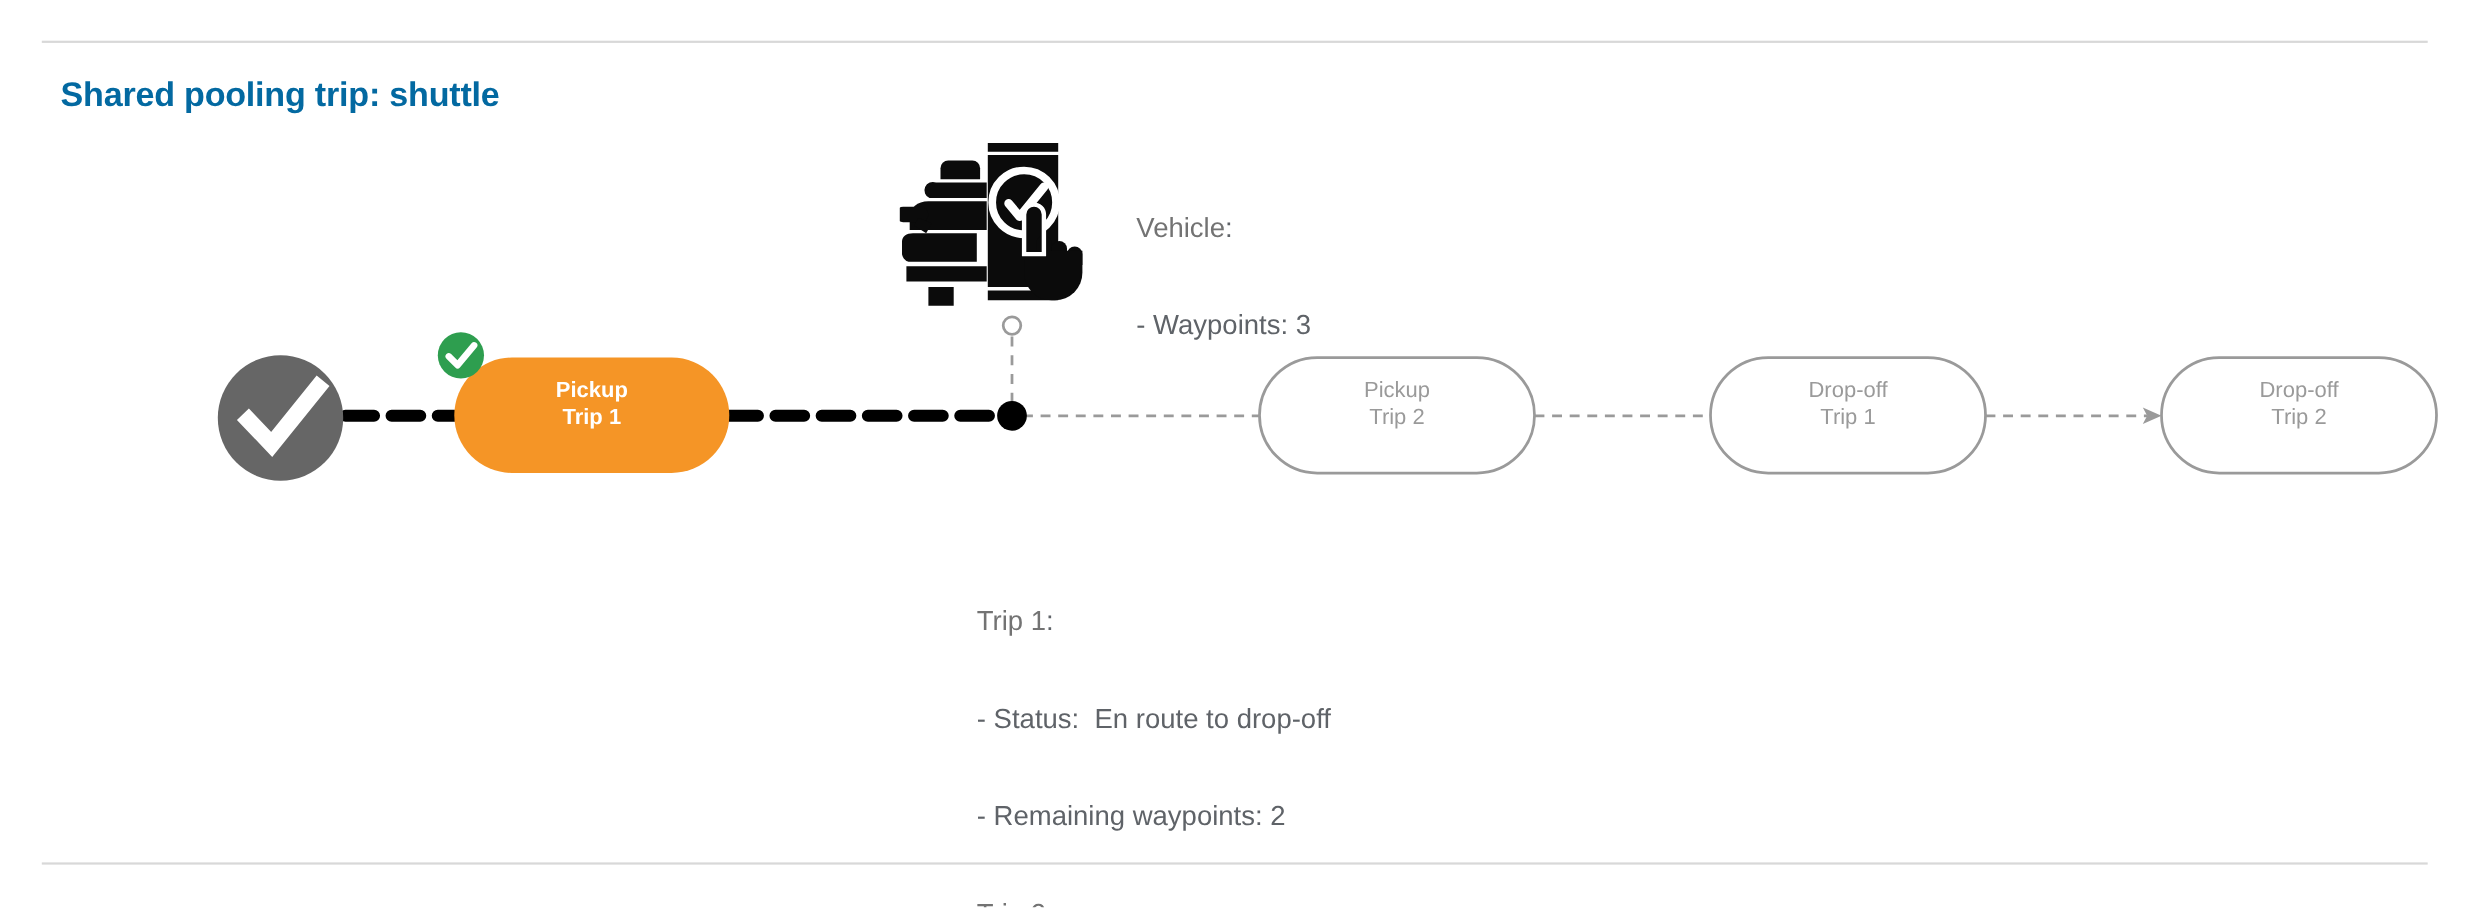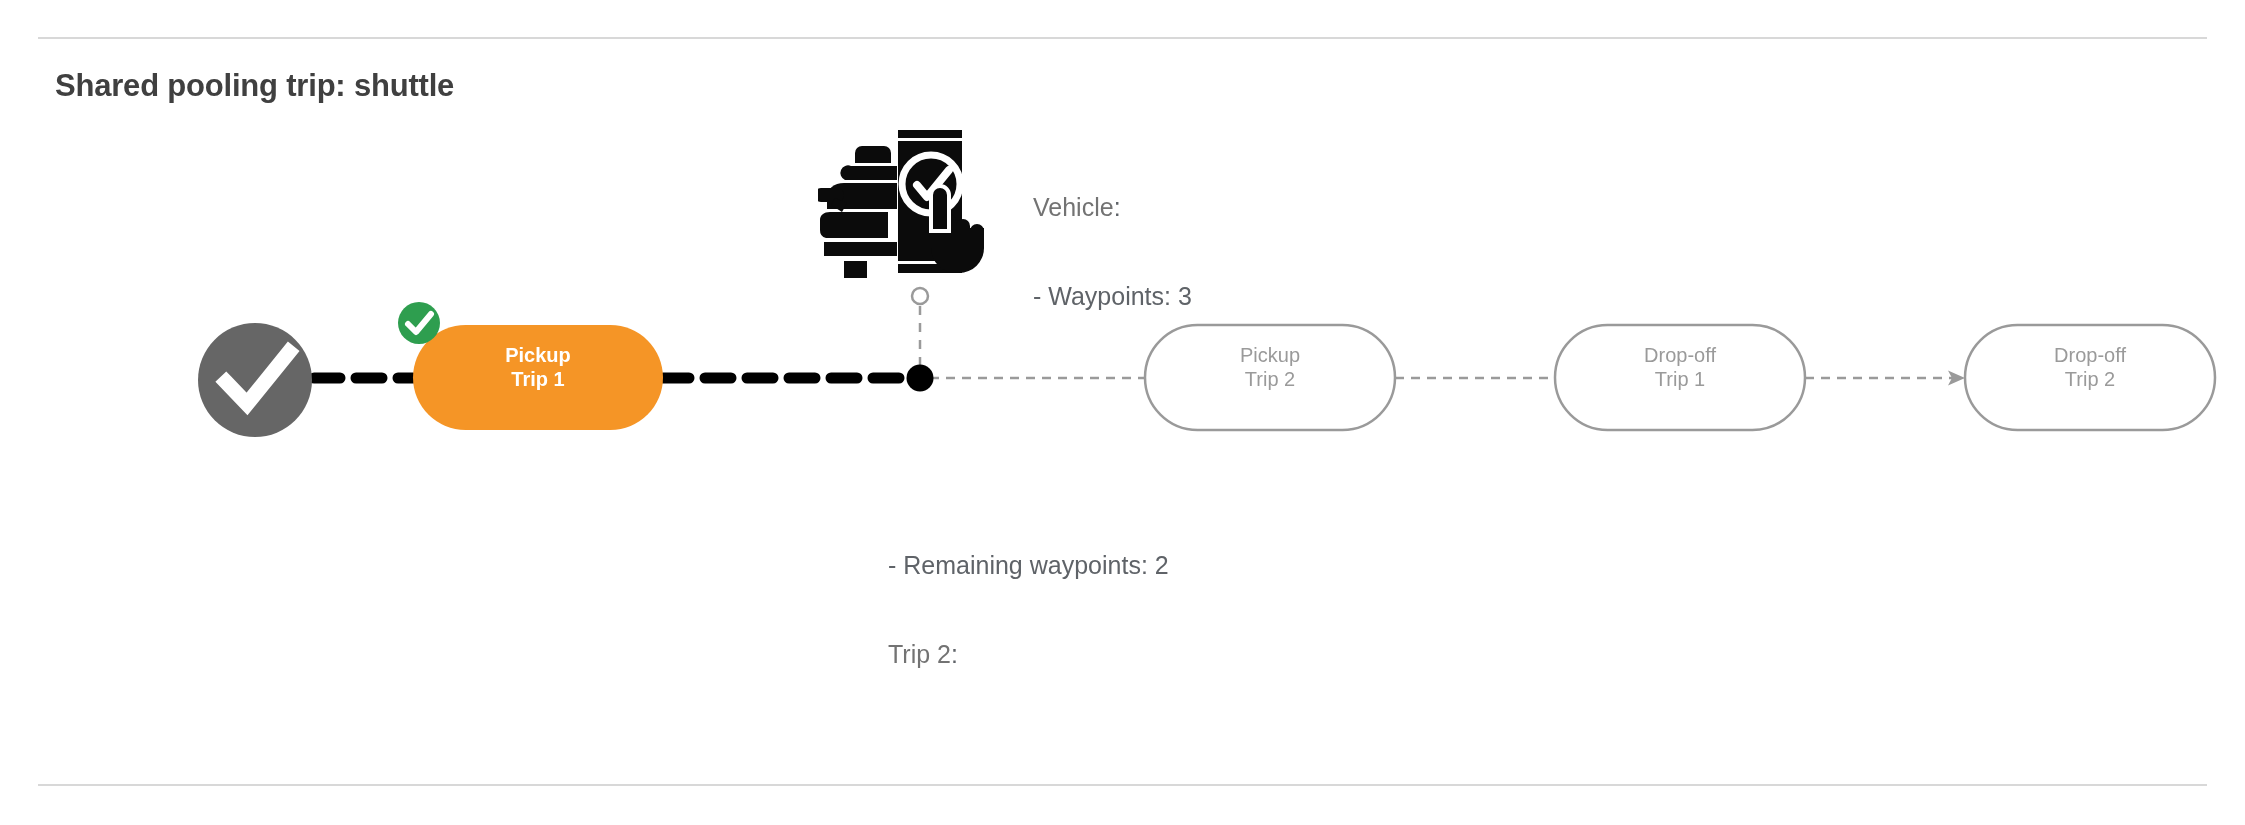--- a/index.html
+++ b/index.html
@@ -31,21 +31,21 @@
   .rule.top { top: 37px; }
   .rule.bottom { top: 784px; }
 
   
   #page-title {
     position: absolute;
     left: 55px;
     top: 68px;
     font-size: 31px;
     font-weight: bold;
-    color: #404040;
+    color: #0369a1;
     letter-spacing: -0.2px;
     white-space: nowrap;
   }
 
   
   #diagram {
     position: absolute;
     left: 0;
     top: 0;
     width: 2245px;
@@ -206,19 +206,21 @@
     <span class="l2">Trip 2</span>
   </div>
 
 
   <div class="annot" id="vehicle-annot">
     <span class="row"><span class="hd">Vehicle</span><span class="hd-colon">:</span></span>
     <span class="row">- Waypoints: 3</span>
   </div>
 
   <div class="annot" id="trip-annot">
+    <span class="row"><span class="hd">Trip 1</span><span class="hd-colon">:</span></span>
+    <span class="row">- Status:  En route to drop-off</span>
     <span class="row">- Remaining waypoints: 2</span>
     <span class="row"><span class="hd">Trip 2</span><span class="hd-colon">:</span></span>
     
     
   </div>
 
 </div>
 
 </body></html>

